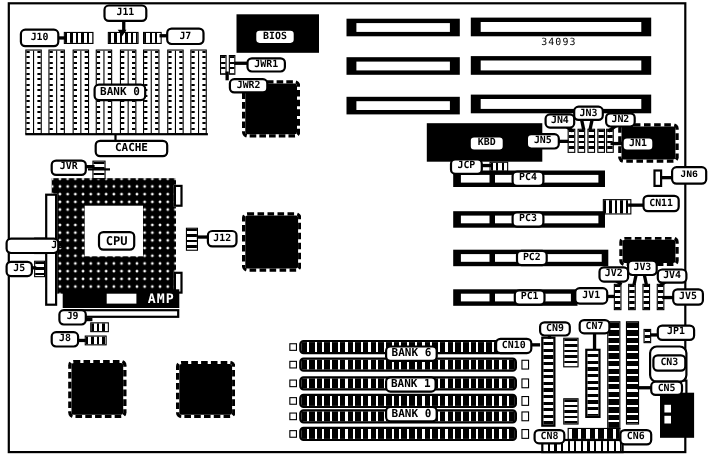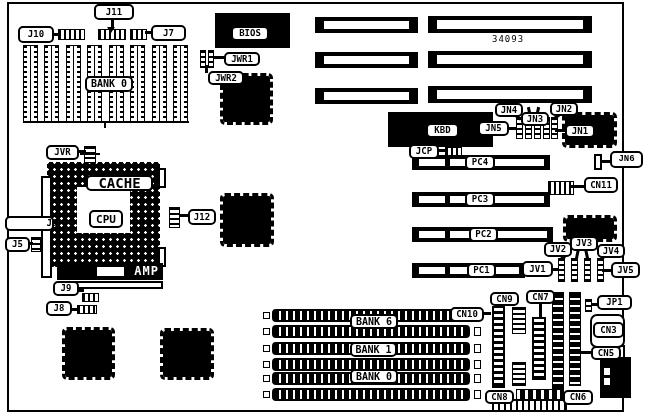--- a/index.html
+++ b/index.html
@@ -180,36 +180,36 @@
     <div class="ptr" style="left: 536px; top: 107px; width: 3px; height: 11px; transform: rotate(12deg);"></div>
     <div class="ptr" style="left: 555px; top: 254px; width: 11px; height: 3px; transform: rotate(35deg);"></div>
     <div class="ptr" style="left: 599px; top: 255px; width: 11px; height: 3px; transform: rotate(-35deg);"></div>
     <div class="ptr" style="left: 576px; top: 248px; width: 3px; height: 11px; transform: rotate(12deg);"></div>
     <div class="ptr" style="left: 585px; top: 248px; width: 3px; height: 11px; transform: rotate(-12deg);"></div>
     <div class="tri" style="left: 107px; top: 27px;"></div>
     <div class="lbl" style="left: 18px; top: 26px; width: 36px; height: 17px;">J10</div>
     <div class="lbl" style="left: 94px; top: 4px; width: 40px; height: 16px;">J11</div>
     <div class="lbl" style="left: 151px; top: 25px; width: 35px; height: 16px;">J7</div>
     <div class="lbl" style="left: 85px; top: 76px; width: 48px; height: 16px; font-size: 10px;">BANK 0</div>
-    <div class="lbl" style="left: 86px; top: 127px; width: 67px; height: 16px; font-size: 14px; margin-top: 48px;">CACHE</div>
+    <div class="lbl" style="left: 86px; top: 127px; width: 67px; height: 16px; font-size: 10px;">CACHE</div>
     <div class="lbl" style="left: 46px; top: 145px; width: 33px; height: 15px;">JVR</div>
     <div class="lbl" style="left: 224px; top: 52px; width: 36px; height: 14px;">JWR1</div>
     <div class="lbl" style="left: 208px; top: 71px; width: 36px; height: 14px;">JWR2</div>
     <div class="lbl" style="left: 231px; top: 26px; width: 38px; height: 15px;">BIOS</div>
     <div class="lbl" style="left: 5px; top: 216px; width: 25px; height: 15px; padding-left: 45px;">J6</div>
     <div class="lbl" style="left: 5px; top: 237px; width: 25px; height: 15px;">J5</div>
     <div class="lbl" style="left: 89px; top: 210px; width: 34px; height: 18px; font-size: 11px;">CPU</div>
     <div class="lbl" style="left: 188px; top: 209px; width: 28px; height: 16px;">J12</div>
     <div class="lbl" style="left: 53px; top: 281px; width: 26px; height: 15px;">J9</div>
     <div class="lbl" style="left: 46px; top: 301px; width: 26px; height: 15px;">J8</div>
     <div class="lbl" style="left: 426px; top: 123px; width: 33px; height: 15px;">KBD</div>
     <div class="lbl" style="left: 409px; top: 144px; width: 30px; height: 15px;">JCP</div>
     <div class="lbl" style="left: 478px; top: 121px; width: 31px; height: 15px;">JN5</div>
     <div class="lbl" style="left: 495px; top: 103px; width: 28px; height: 14px;">JN4</div>
-    <div class="lbl" style="left: 521px; top: 96px; width: 28px; height: 14px; margin-top: 16px;">JN3</div>
+    <div class="lbl" style="left: 521px; top: 96px; width: 28px; height: 14px;">JN3</div>
     <div class="lbl" style="left: 550px; top: 102px; width: 28px; height: 14px;">JN2</div>
     <div class="lbl" style="left: 565px; top: 124px; width: 30px; height: 14px;">JN1</div>
     <div class="lbl" style="left: 610px; top: 151px; width: 33px; height: 17px; font-family: Liberation Mono, monospace;">JN6</div>
     <div class="lbl" style="left: 584px; top: 177px; width: 34px; height: 16px;">CN11</div>
     <div class="lbl" style="left: 465px; top: 155px; width: 30px; height: 15px;">PC4</div>
     <div class="lbl" style="left: 465px; top: 192px; width: 30px; height: 15px;">PC3</div>
     <div class="lbl" style="left: 469px; top: 227px; width: 29px; height: 15px;">PC2</div>
     <div class="lbl" style="left: 467px; top: 263px; width: 29px; height: 15px;">PC1</div>
     <div class="lbl" style="left: 522px; top: 261px; width: 31px; height: 16px;">JV1</div>
     <div class="lbl" style="left: 544px; top: 242px; width: 28px; height: 15px;">JV2</div>

